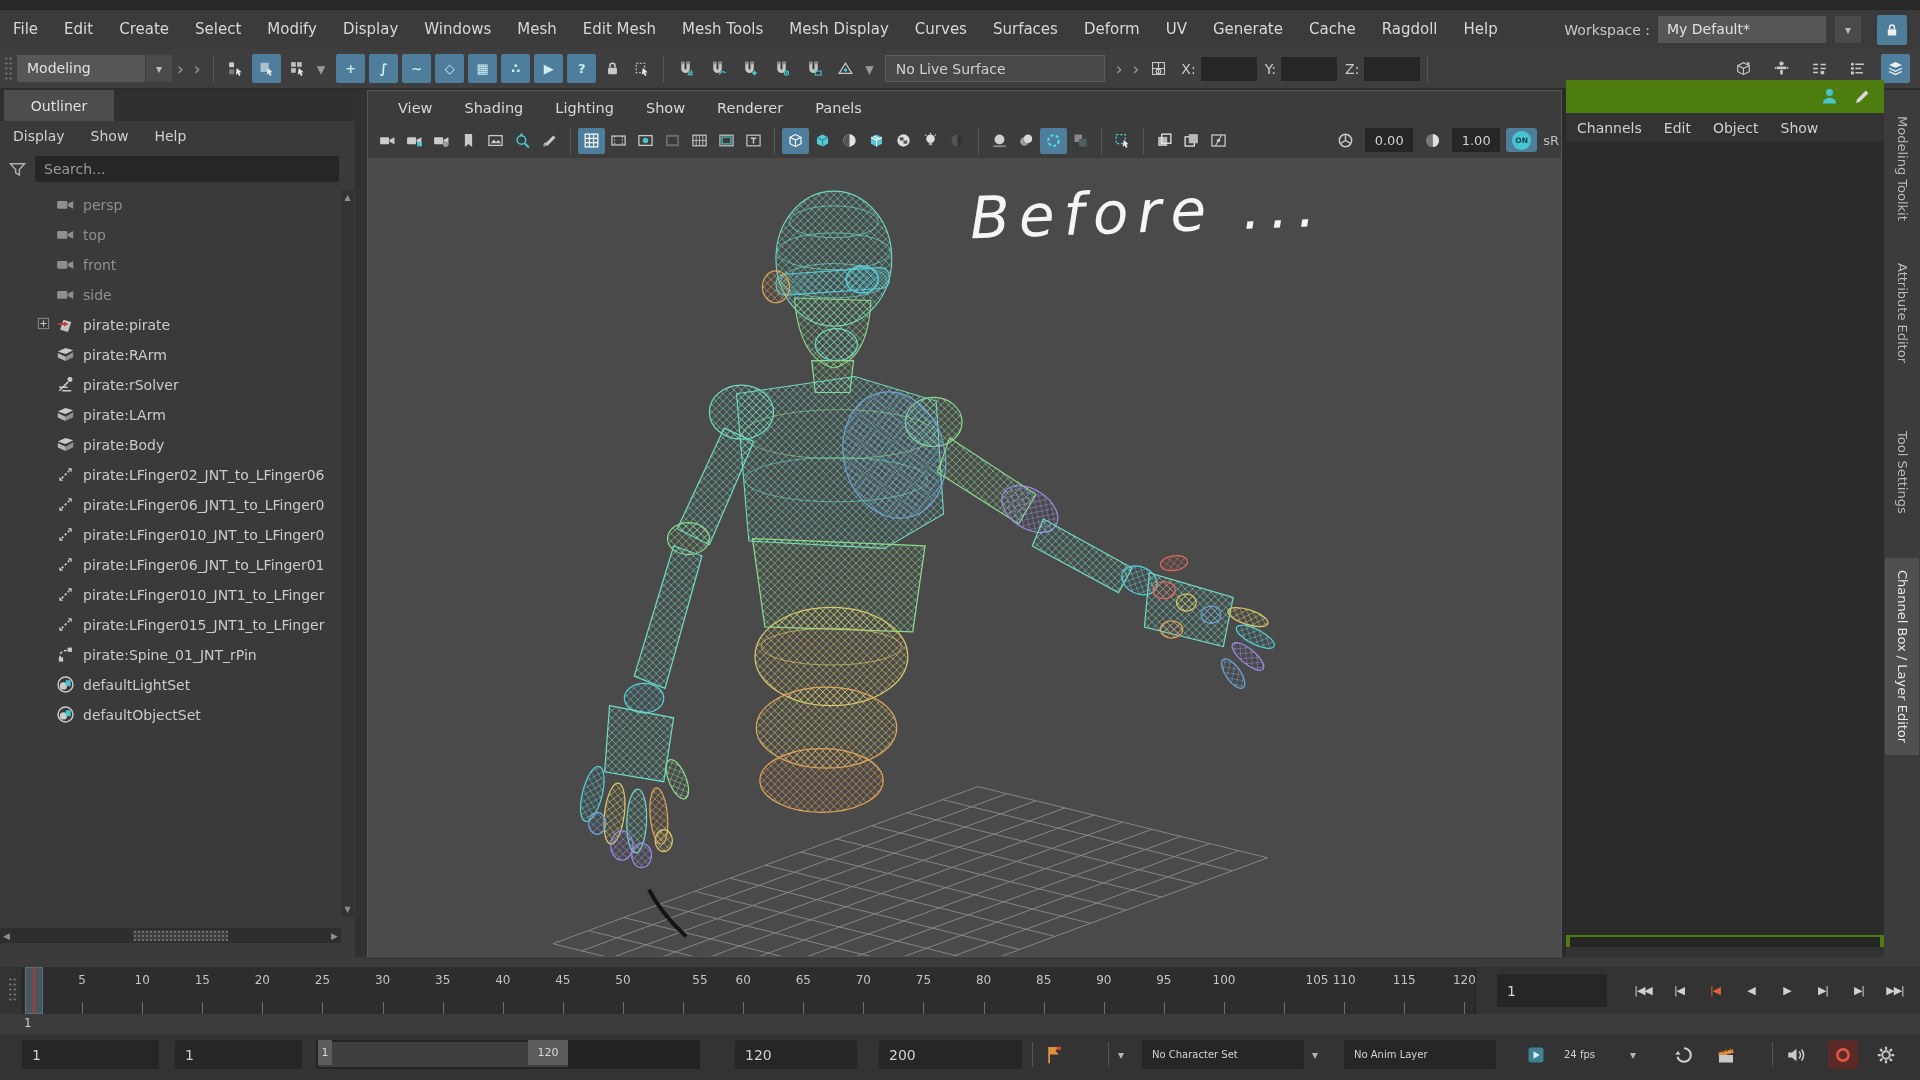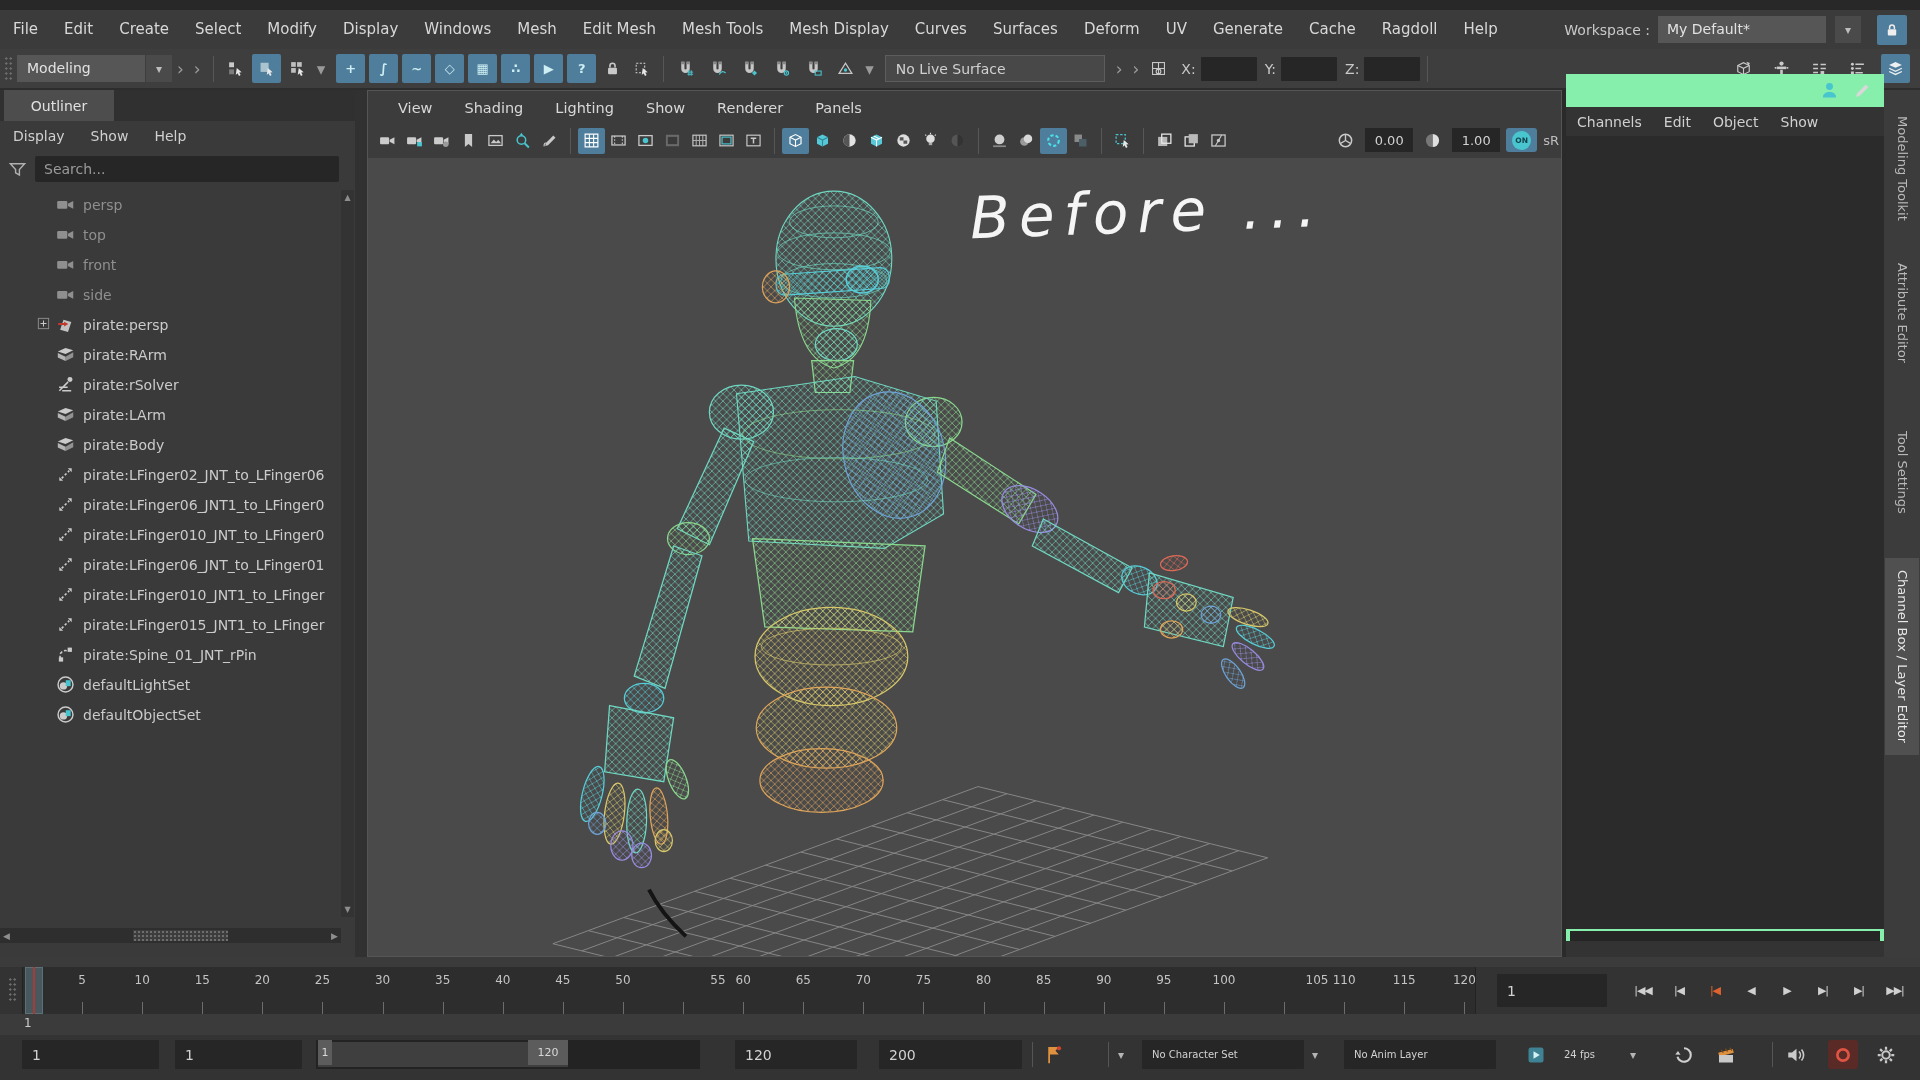--- a/index.html
+++ b/index.html
@@ -56,21 +56,21 @@
 #vp-expo{position:absolute;right:2px;top:3px;display:flex;align-items:center;gap:6px}
 .expofld{width:48px;height:24px;background:#262626;color:#d2d2d2;font-size:13px;display:flex;align-items:center;justify-content:center}
 #cm-on{width:31px;height:24px;background:#4f7d9c;border-radius:3px;display:flex;align-items:center;justify-content:center}
 #cm-on i{font-style:normal;width:19px;height:19px;border-radius:50%;background:#49c5cf;color:#14424a;font-size:7.5px;font-weight:bold;display:flex;align-items:center;justify-content:center}
 #srgb{font-size:13px;color:#bdbdbd}
 #vp-canvas{position:absolute;left:0;top:67px;right:0;bottom:0;background:#4a4a4a;overflow:hidden}
 #vp-canvas svg.scene{position:absolute;left:0;top:0;width:100%;height:100%}
 #annotation{position:absolute;left:50.5%;top:20px;font-size:58px;font-style:italic;color:#f5f5f5;letter-spacing:9px;transform:rotate(-2deg);font-family:"DejaVu Sans",sans-serif}
 
 #vsplit2{position:absolute;left:1562px;top:90px;width:4px;height:867px;background:#2a2a2a}
-#channelbox{position:absolute;left:1566px;top:74px;width:318px;height:867px;background:#86efac}
+#channelbox{position:absolute;left:1566px;top:80px;width:318px;height:867px;background:#4d7c0f}
 #cb-top{height:33px;display:flex;align-items:center;justify-content:flex-end;gap:14px;padding-right:12px}
 #cb-top svg{width:19px;height:19px}
 #cb-menus{height:29px;display:flex;align-items:center;background:#333}
 #cb-menus span{font-size:14px;color:#d0d0d0;padding:0 11px}
 #cb-content{position:absolute;top:62px;left:0;right:0;bottom:12px;background:#2b2b2b}
 #cb-scroll{position:absolute;bottom:0;left:4px;right:4px;height:10px;background:#252525}
 
 #sidetabs{position:absolute;left:1884px;top:90px;width:36px;height:867px;background:#3c3c3c;display:flex;flex-direction:column;align-items:center}
 .sidetab{writing-mode:vertical-rl;font-size:13px;color:#b8b8b8;padding:12px 0;line-height:34px;white-space:nowrap}
 .sidetab.active{background:#505050;color:#e8e8e8}
@@ -365,21 +365,21 @@
       <div class="orow">
         <span class="oexp"><svg viewBox="0 0 16 16">
             <rect x="2.5" y="2.5" width="11" height="11" fill="none" stroke="#8f8f8f"></rect>
             <path d="M4.8 8h6.4M8 4.8v6.4" stroke="#d2d2d2" fill="none"></path>
           </svg></span>
         <span class="oicon"><svg viewBox="0 0 16 16">
             <path d="M3.5 12.5l2.8-8.6 6.6 1.9-2.8 8.6z" fill="#c2c2c2"></path>
             <path d="M1.8 7.6h5.4" stroke="#c0392b" stroke-width="1.7"></path>
             <path d="M6.8 5.6l3.6 2-3.6 2z" fill="#c0392b"></path>
           </svg></span>
-        <span>pirate:persp</span>
+        <span>pirate:pirate</span>
       </div>
       <div class="orow">
         <span class="oexp"></span>
         <span class="oicon"><svg viewBox="0 0 16 16">
             <path d="M1.5 5.5L8 2.5l6.5 2-6.5 3z" fill="currentColor"></path>
             <path d="M1.5 6.8l6.5 3v3.7l-6.5-3z" fill="currentColor" opacity=".85"></path>
             <path d="M14.5 6.2L8 9.8v3.7l6.5-3.2z" fill="currentColor" opacity=".6"></path>
           </svg></span>
         <span>pirate:RArm</span>
       </div>
@@ -874,21 +874,21 @@
         <span class="tick-label" style="left: 359.58px;">30</span>
         <span class="tick-line" style="left: 359.58px;"></span>
         <span class="tick-label" style="left: 419.68px;">35</span>
         <span class="tick-line" style="left: 419.68px;"></span>
         <span class="tick-label" style="left: 479.78px;">40</span>
         <span class="tick-line" style="left: 479.78px;"></span>
         <span class="tick-label" style="left: 539.88px;">45</span>
         <span class="tick-line" style="left: 539.88px;"></span>
         <span class="tick-label" style="left: 599.98px;">50</span>
         <span class="tick-line" style="left: 599.98px;"></span>
-        <span class="tick-label" style="left: 695px;">55</span>
+        <span class="tick-label" style="left: 677px;">55</span>
         <span class="tick-line" style="left: 660.08px;"></span>
         <span class="tick-label" style="left: 720.18px;">60</span>
         <span class="tick-line" style="left: 720.18px;"></span>
         <span class="tick-label" style="left: 780.28px;">65</span>
         <span class="tick-line" style="left: 780.28px;"></span>
         <span class="tick-label" style="left: 840.38px;">70</span>
         <span class="tick-line" style="left: 840.38px;"></span>
         <span class="tick-label" style="left: 900.48px;">75</span>
         <span class="tick-line" style="left: 900.48px;"></span>
         <span class="tick-label" style="left: 960.58px;">80</span>

